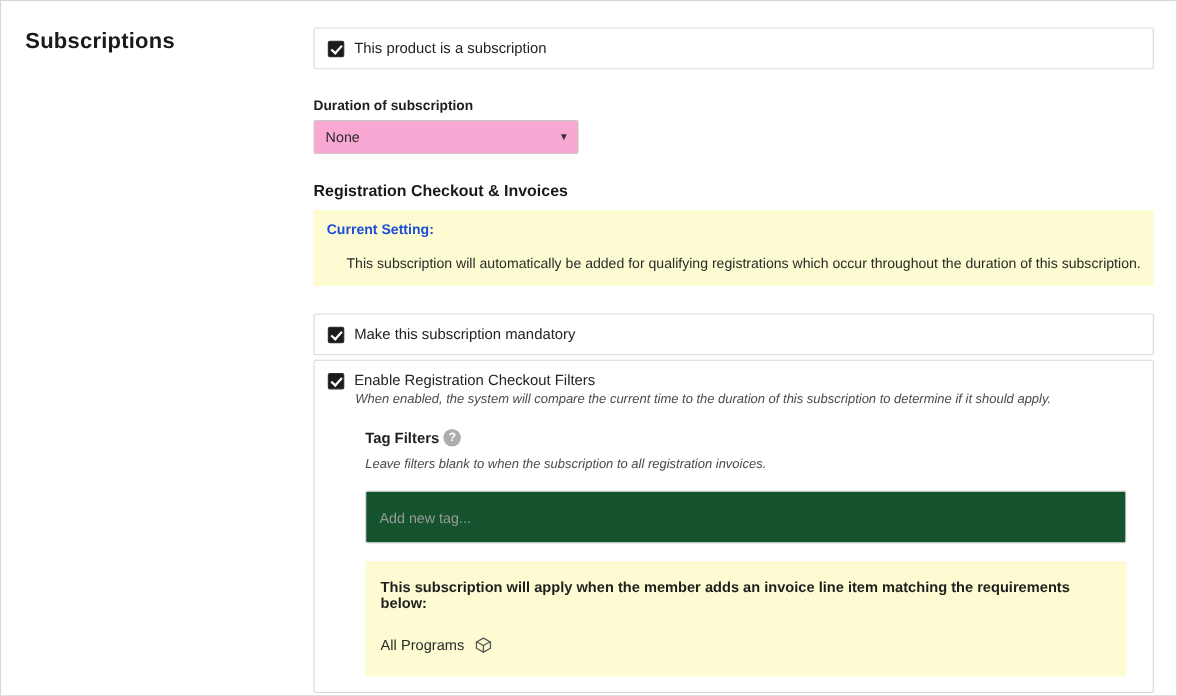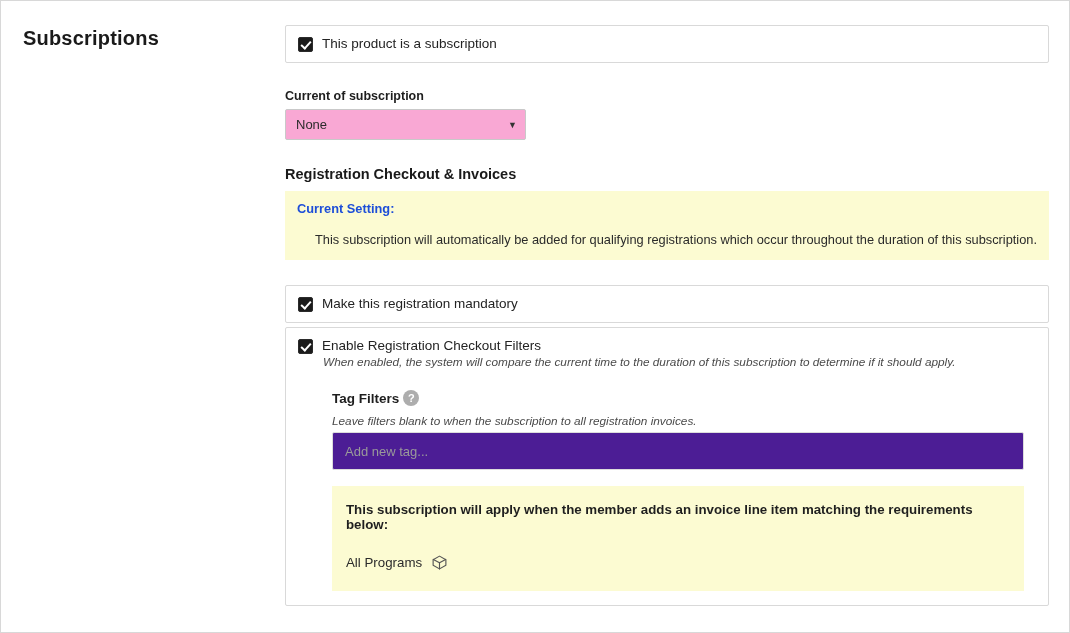--- a/index.html
+++ b/index.html
@@ -182,24 +182,24 @@
     justify-content: center;
     line-height: 1;
   }
   .tag-sub {
     font-size: 11.8px;
     font-style: italic;
     color: #4a4a4a;
     margin-top: 8px;
   }
   .tag-input {
-    margin-top: 4px;
-    height: 38px;
+    margin-top: 18px;
+    height: 48px;
     border: 1px solid #dcdcdc;
-    background: #4c1d95;
+    background: #14532d;
     border-radius: 2px;
     box-sizing: border-box;
     display: flex;
     align-items: center;
     padding-left: 12px;
     font-size: 13px;
     color: #9a9a9a;
   }
 
   .apply-box {
@@ -240,38 +240,38 @@
   <div class="content">
 
     <div class="panel">
       <div class="checkrow">
         <span class="checkbox"></span>
         <span class="check-label">This product is a subscription</span>
       </div>
     </div>
 
     <div style="margin-top:26px;">
-      <div class="field-label">Current of subscription</div>
+      <div class="field-label">Duration of subscription</div>
       <div class="select-wrap">
         <div class="select-box">None</div>
         <span class="select-caret">▼</span>
       </div>
     </div>
 
     <div class="sub-head">Registration Checkout &amp; Invoices</div>
 
     <div class="notice">
       <div class="notice-title">Current Setting:</div>
       <div class="notice-text">This subscription will automatically be added for qualifying registrations which occur throughout the duration of this subscription.</div>
     </div>
 
     <div class="panel" style="margin-top:25px;">
       <div class="checkrow">
         <span class="checkbox"></span>
-        <span class="check-label">Make this registration mandatory</span>
+        <span class="check-label">Make this subscription mandatory</span>
       </div>
     </div>
 
     <div class="panel" style="margin-top:4px;">
       <div class="panel-block">
 
         <div class="checkrow" style="padding:0;">
           <span class="checkbox"></span>
           <span class="check-label">Enable Registration Checkout Filters</span>
         </div>

